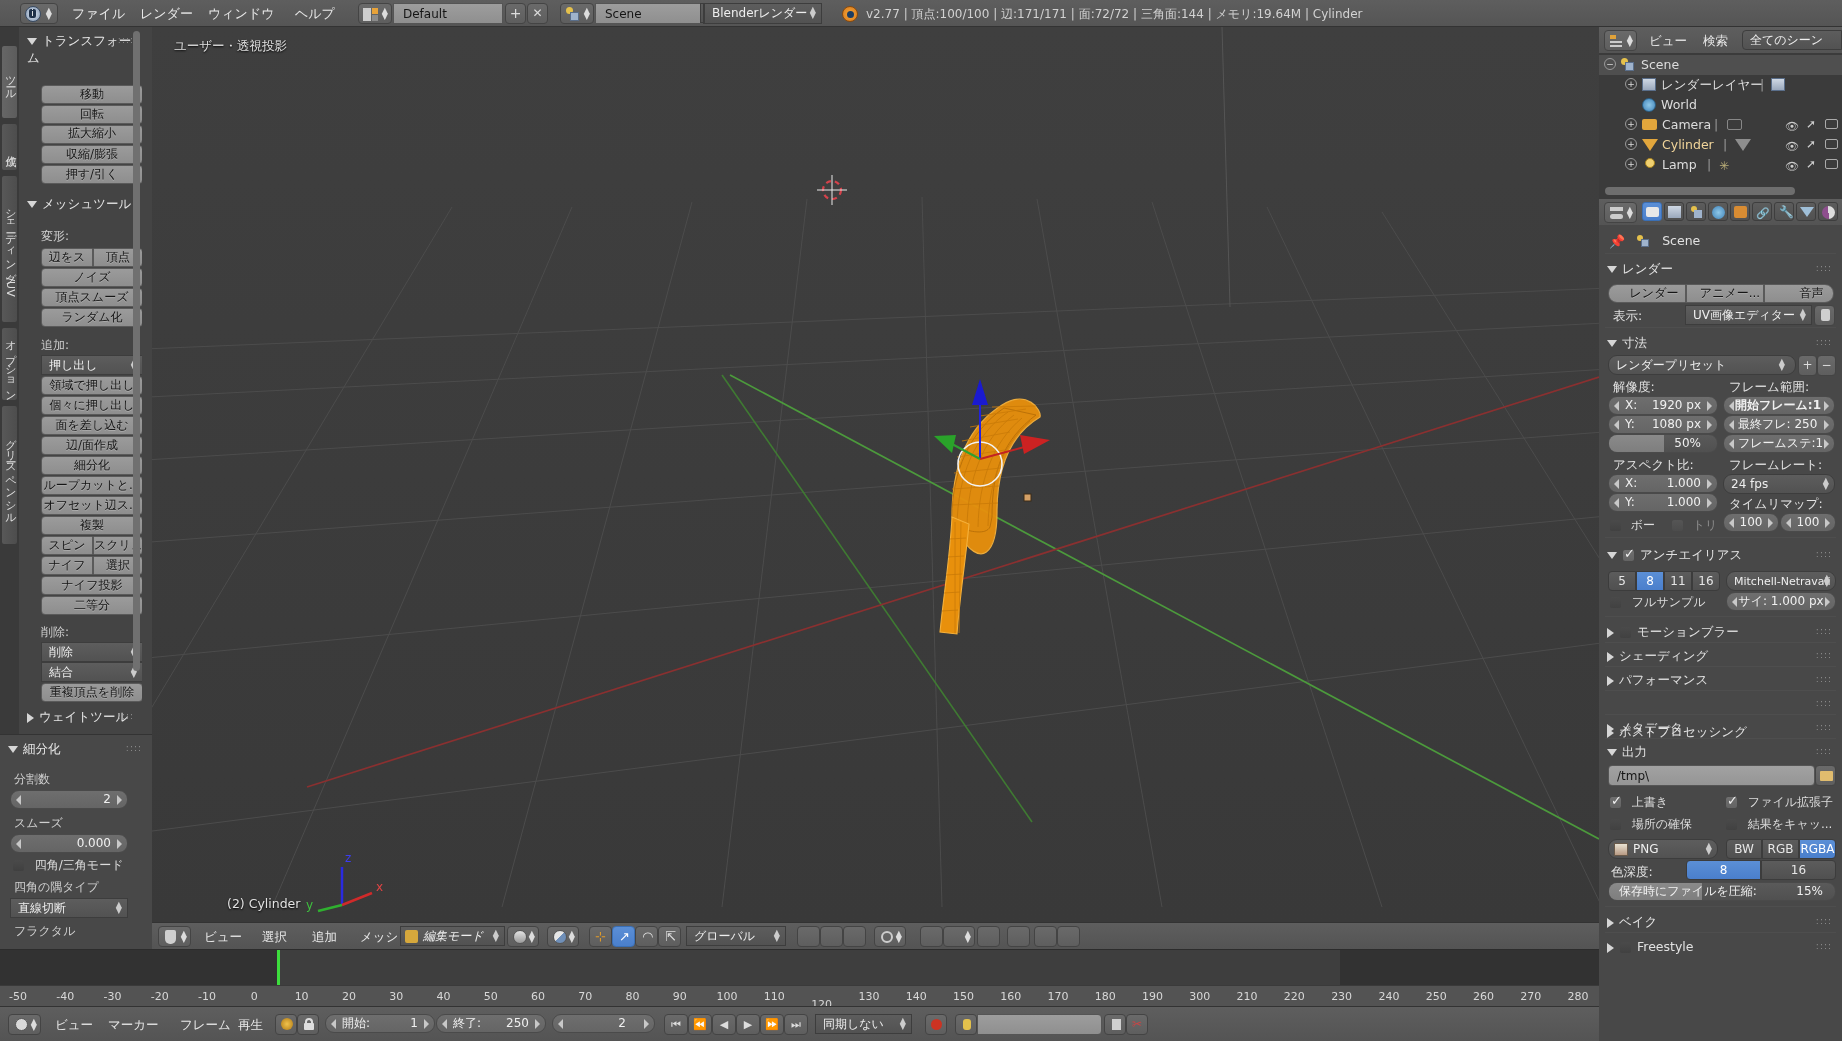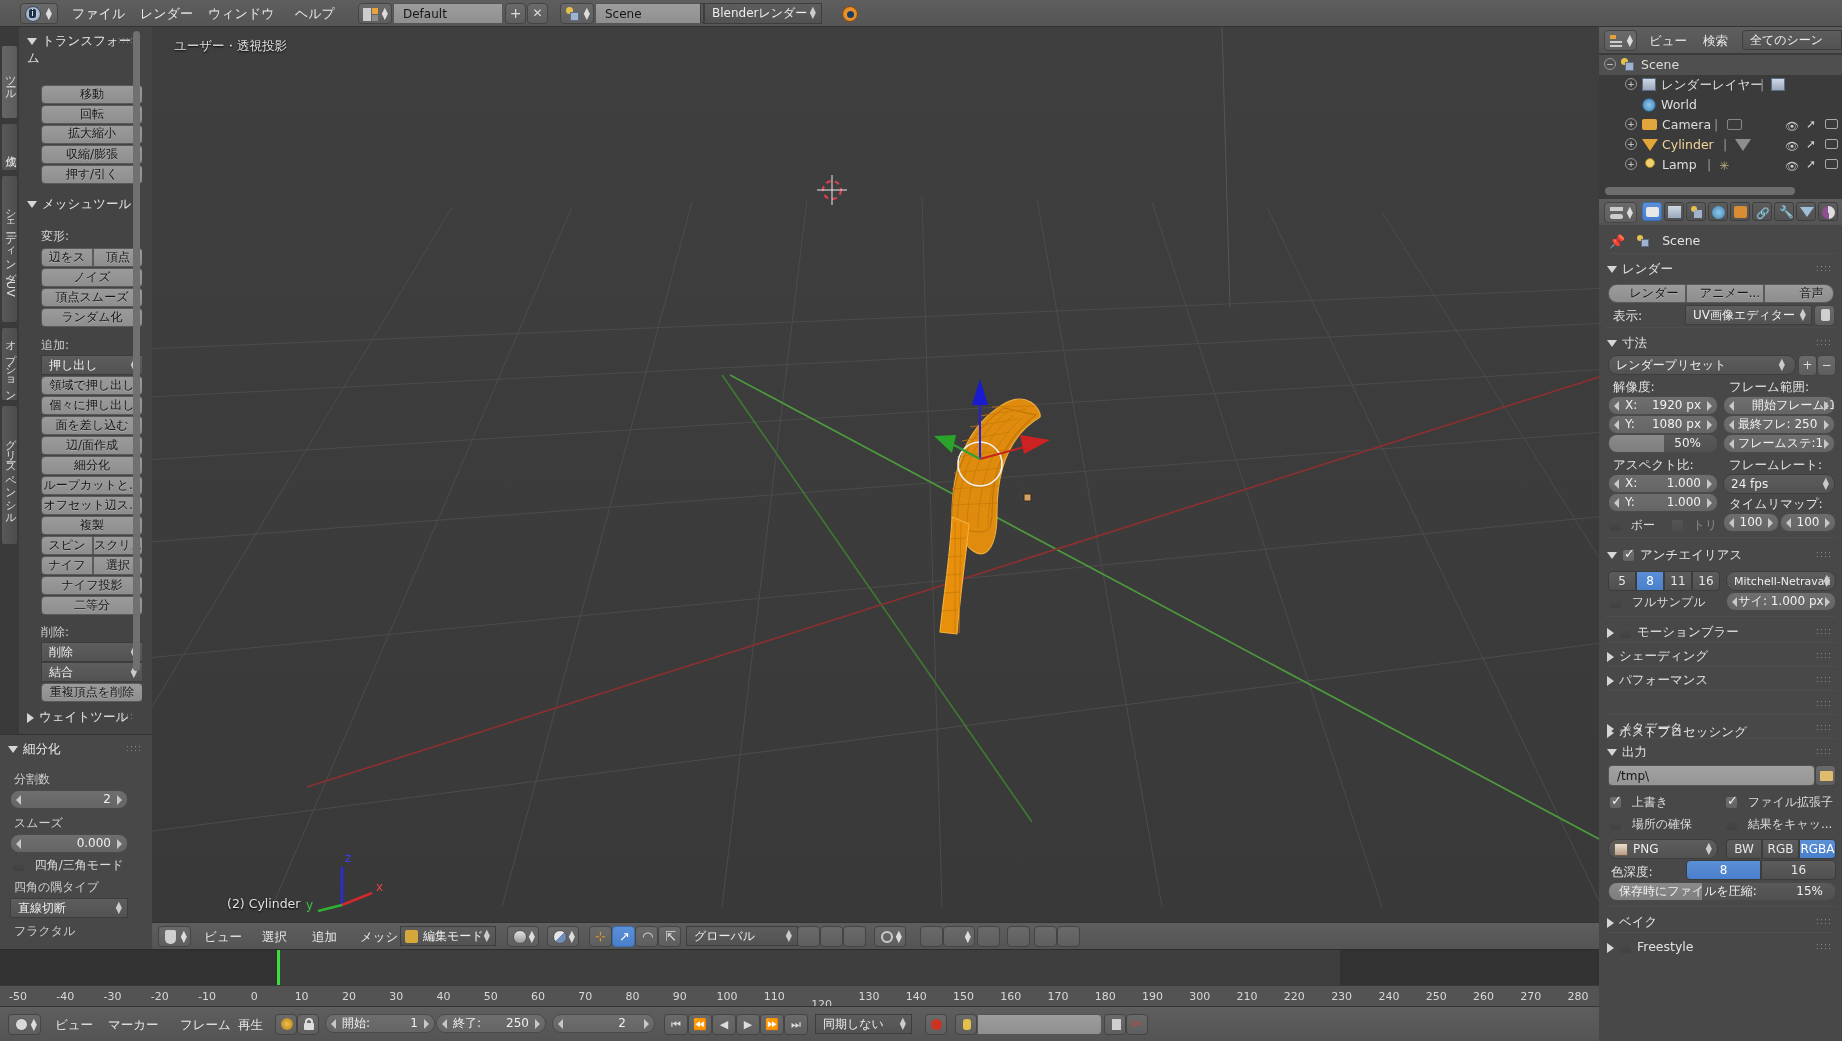--- a/index.html
+++ b/index.html
@@ -128,20 +128,21 @@
     <div class="dd" style="position:absolute;left:703px;top:4px;width:0;"></div>
 
     <div class="dd" style="position:absolute;left:704px;top:3px;width:118px;height:21px;">
       <span>Blenderレンダー</span>
       <span class="updown">▲<br>▼</span>
     </div>
 
     <div style="position:absolute;left:842px;top:6px;width:16px;height:16px;border-radius:50%;background:radial-gradient(#f6a83c,#d6781a);border:1px solid #8a4a0c;">
       <div style="position:absolute;left:4px;top:4px;width:7px;height:7px;border-radius:50%;background:#1c3d63;"></div>
     </div>
+    <div class="statustxt" style="left:866px;">v2.77 | 頂点:100/100 | 辺:171/171 | 面:72/72 | 三角面:144 | メモリ:19.64M | Cylinder</div>
   </div>
 
   <div id="tools">
     <div id="tooltabs">
       <div class="vtab on" style="top:18px;height:74px;">
         <span>ツール</span>
       </div>
       <div class="vtab" style="top:96px;height:48px;">
         <span>作成</span>
       </div>
@@ -361,21 +362,21 @@
     <div id="viewhdr">
       <div class="iconbox" style="position:absolute;left:6px;top:3px;width:33px;">
         <div style="position:absolute;left:6px;top:3px;width:11px;height:14px;background:#cfcfcf;border-radius:2px 2px 5px 5px;"></div>
         <div style="position:absolute;right:3px;top:4px;font-size:8px;line-height:6px;color:#ddd;">▲<br>▼</div>
       </div>
       <div class="mitem" style="left:52px;">ビュー</div>
       <div class="mitem" style="left:110px;">選択</div>
       <div class="mitem" style="left:160px;">追加</div>
       <div class="mitem" style="left:208px;">メッシュ</div>
 
-      <div class="dd" style="position:absolute;left:248px;top:3px;width:96px;padding-left:22px;">
+      <div class="dd" style="position:absolute;left:248px;top:3px;width:105px;padding-left:22px;font-style:italic;">
         <div style="position:absolute;left:4px;top:3px;width:13px;height:13px;background:#d6a83c;border-radius:2px;"></div>
         <span>編集モード</span>
         <span class="updown">▲<br>▼</span>
       </div>
 
       <div class="iconbox" style="position:absolute;left:355px;top:3px;width:32px;">
         <div style="position:absolute;left:5px;top:3px;width:14px;height:14px;border-radius:50%;background:linear-gradient(#e3e3e3,#9a9a9a);border:1px solid #555;"></div>
         <div style="position:absolute;right:3px;top:4px;font-size:8px;line-height:6px;color:#ddd;">▲<br>▼</div>
       </div>
       <div class="iconbox" style="position:absolute;left:395px;top:3px;width:32px;">
@@ -389,21 +390,21 @@
       <div class="iconbox" style="position:absolute;left:460px;top:3px;width:23px;background:linear-gradient(#5b8fd6,#4a7fcc);border-color:#3a6fb5;">
         <div style="position:absolute;left:6px;top:2px;color:#fff;font-size:13px;line-height:15px;">↗</div>
       </div>
       <div class="iconbox" style="position:absolute;left:483px;top:3px;width:23px;">
         <div style="position:absolute;left:6px;top:2px;color:#ddd;font-size:13px;line-height:15px;">◠</div>
       </div>
       <div class="iconbox" style="position:absolute;left:506px;top:3px;width:23px;">
         <div style="position:absolute;left:6px;top:2px;color:#ddd;font-size:13px;line-height:15px;">⇱</div>
       </div>
 
-      <div class="dd" style="position:absolute;left:534px;top:3px;width:112px;">
+      <div class="dd" style="position:absolute;left:534px;top:3px;width:100px;">
         <span>グローバル</span>
         <span class="updown">▲<br>▼</span>
       </div>
 
       <div class="iconbox" style="position:absolute;left:645px;top:3px;width:23px;"></div>
       <div class="iconbox" style="position:absolute;left:668px;top:3px;width:23px;"></div>
       <div class="iconbox" style="position:absolute;left:691px;top:3px;width:23px;"></div>
       <div class="iconbox" style="position:absolute;left:722px;top:3px;width:32px;">
         <div style="position:absolute;left:6px;top:4px;width:12px;height:12px;border-radius:50%;border:2px solid #ccc;"></div>
         <div style="position:absolute;right:3px;top:4px;font-size:8px;line-height:6px;color:#ddd;">▲<br>▼</div>
@@ -719,21 +720,21 @@
         <span style="margin-left:5px;font-size:12px;color:#ddd;">ボー</span>
       </div>
       <div style="position:absolute;left:72px;top:318px;">
         <span class="ckbox" style="background:linear-gradient(#555,#4c4c4c);"></span>
         <span style="margin-left:5px;font-size:12px;color:#8d8d8d;">トリ</span>
       </div>
 
       <div class="prow" style="left:130px;top:180px;">フレーム範囲:</div>
       <div class="fld" style="position:absolute;left:124px;top:197px;width:112px;">
         <span class="ar-l"></span>
-        <span class="lbl" style="left:28px;">開始フレーム:1</span>
+        <span class="lbl" style="left:11px;font-weight:bold;">開始フレーム:1</span>
         <span class="ar-r"></span>
       </div>
       <div class="fld" style="position:absolute;left:124px;top:216px;width:112px;">
         <span class="ar-l"></span>
         <span class="lbl" style="left:14px;">最終フレ:  250</span>
         <span class="ar-r"></span>
       </div>
       <div class="fld" style="position:absolute;left:124px;top:235px;width:112px;">
         <span class="ar-l"></span>
         <span class="lbl" style="left:14px;">フレームステ:1</span>

